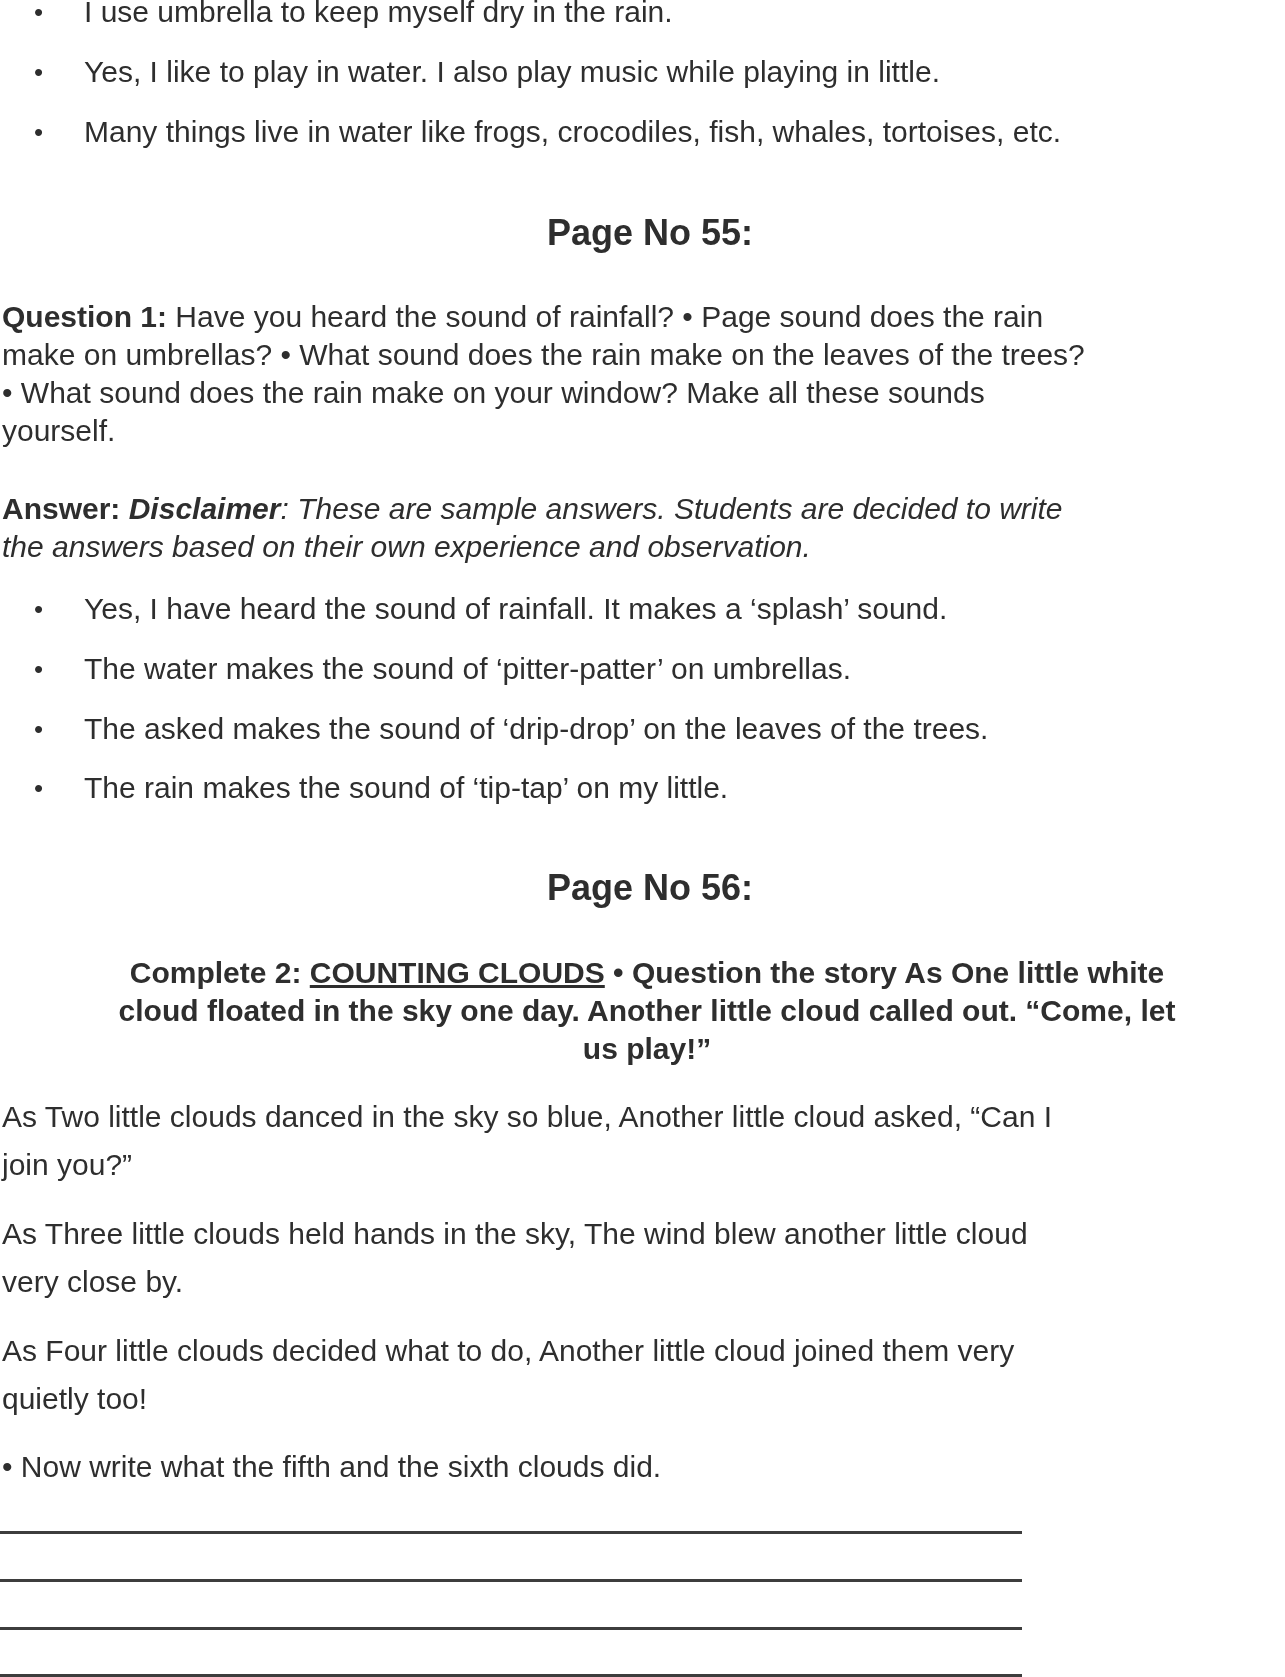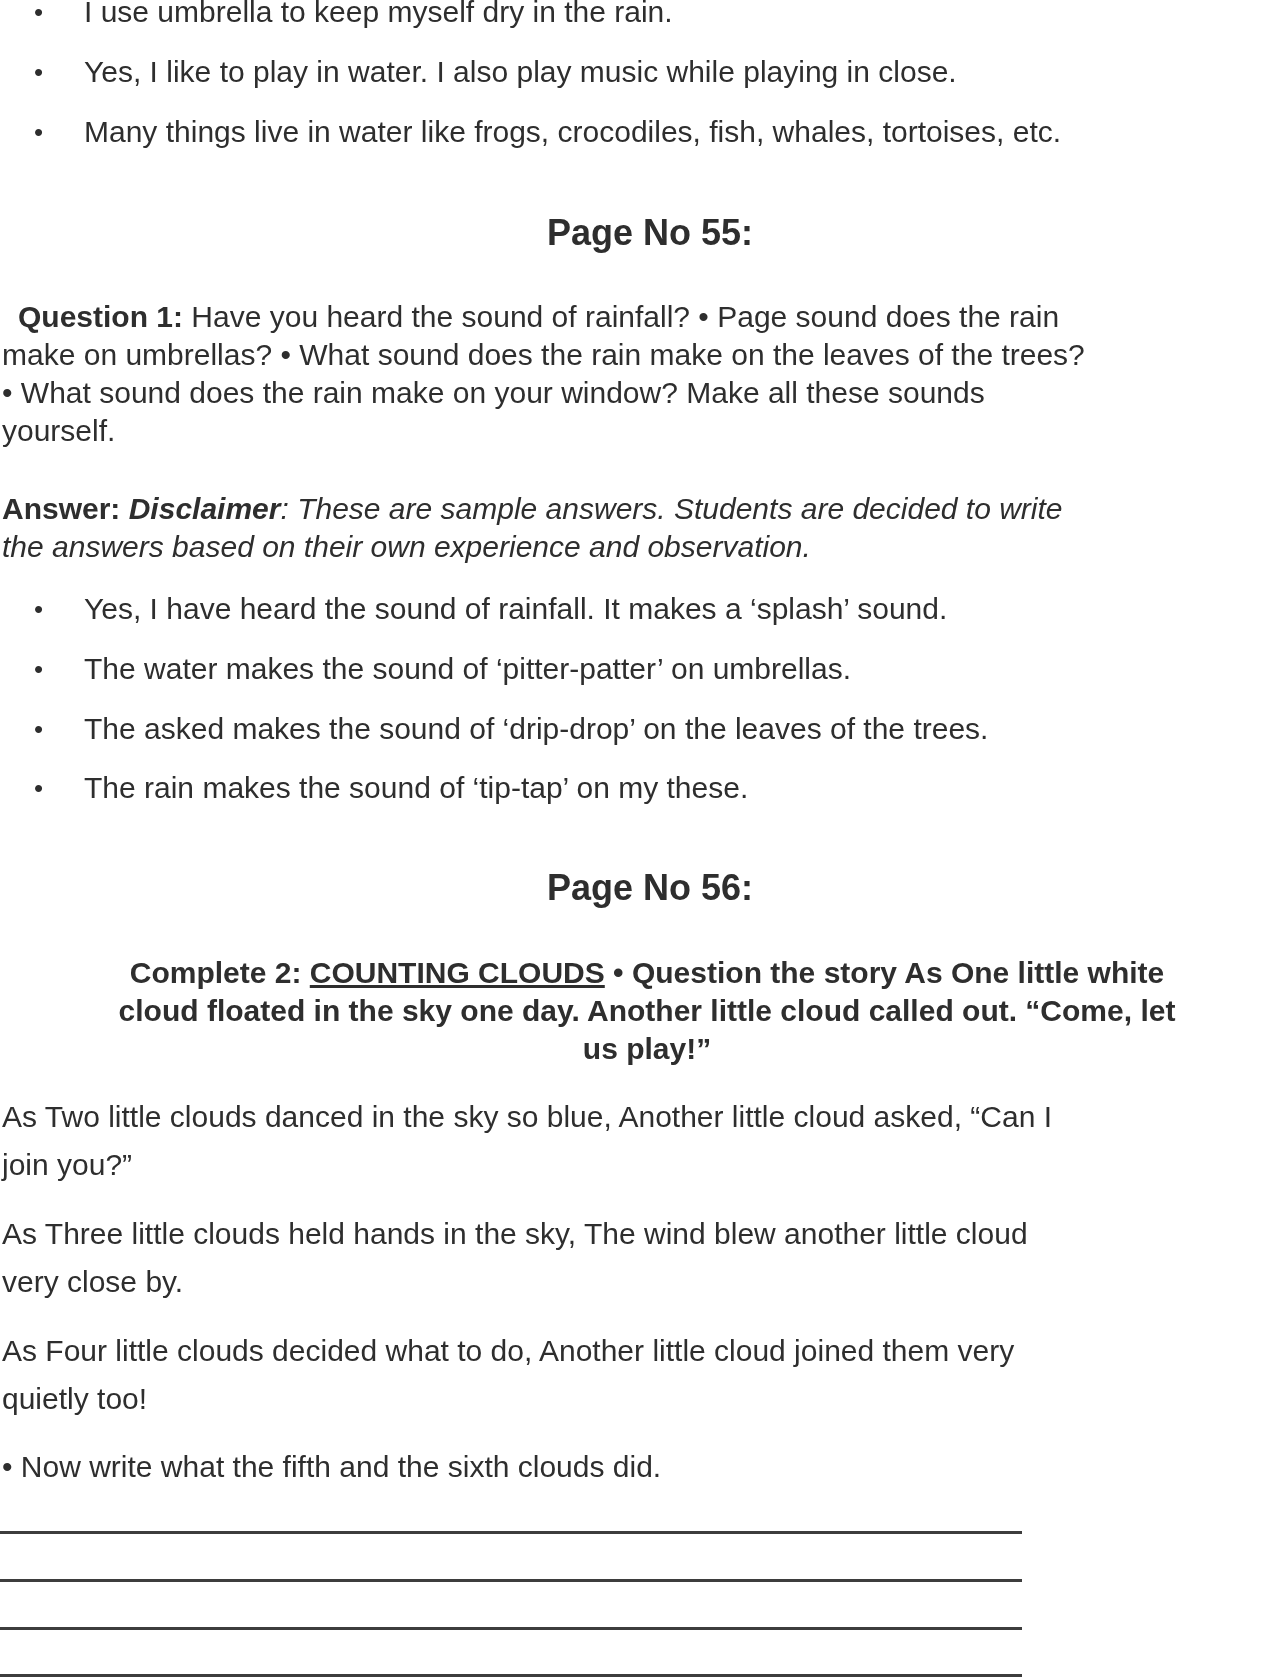--- a/index.html
+++ b/index.html
@@ -43,21 +43,21 @@
     font-size: 36px;
     line-height: 44px;
   }
   .para {
     position: absolute;
     left: 2px;
     width: 1290px;
     font-size: 30px;
     white-space: normal;
   }
-  .q-label { font-weight: bold; margin-left: 16px; }
+  .q-label { font-weight: bold; }
   .bold { font-weight: bold; text-align: center; }
   .italic { font-style: italic; }
   .underline { text-decoration: underline; }
   .write-line {
     position: absolute;
     left: 0;
     width: 1022px;
     height: 3px;
     background: #3d3d3d;
   }
@@ -65,21 +65,21 @@
 </head>
 <body>
 
 <div>
   <div class="bullet-row" style="top:-8px;">
     <span class="bullet-dot">•</span>
     <span class="bullet-text">I use umbrella to keep myself dry in the rain.</span>
   </div>
   <div class="bullet-row" style="top:52px;">
     <span class="bullet-dot">•</span>
-    <span class="bullet-text">Yes, I like to play in water. I also play music while playing in close.</span>
+    <span class="bullet-text">Yes, I like to play in water. I also play music while playing in little.</span>
   </div>
   <div class="bullet-row" style="top:112px;">
     <span class="bullet-dot">•</span>
     <span class="bullet-text">Many things live in water like frogs, crocodiles, fish, whales, tortoises, etc.</span>
   </div>
 </div>
 
 <div class="heading" style="top:211px;">Page No 55:</div>
 
 <div class="para" style="top:298px; line-height:38px;">
@@ -102,21 +102,21 @@
   <div class="bullet-row" style="top:649px;">
     <span class="bullet-dot">•</span>
     <span class="bullet-text">The water makes the sound of ‘pitter-patter’ on umbrellas.</span>
   </div>
   <div class="bullet-row" style="top:709px;">
     <span class="bullet-dot">•</span>
     <span class="bullet-text">The asked makes the sound of ‘drip-drop’ on the leaves of the trees.</span>
   </div>
   <div class="bullet-row" style="top:768px;">
     <span class="bullet-dot">•</span>
-    <span class="bullet-text">The rain makes the sound of ‘tip-tap’ on my these.</span>
+    <span class="bullet-text">The rain makes the sound of ‘tip-tap’ on my little.</span>
   </div>
 </div>
 
 <div class="heading" style="top:866px;">Page No 56:</div>
 
 <div class="para bold" style="top:954px; line-height:38px;">
   <div style="white-space:nowrap;"><span>Complete 2: </span><span class="underline">COUNTING CLOUDS</span><span> • Question the story As One little white</span></div>
   <div style="white-space:nowrap;">cloud floated in the sky one day. Another little cloud called out. “Come, let</div>
   <div style="white-space:nowrap;">us play!”</div>
 </div>

